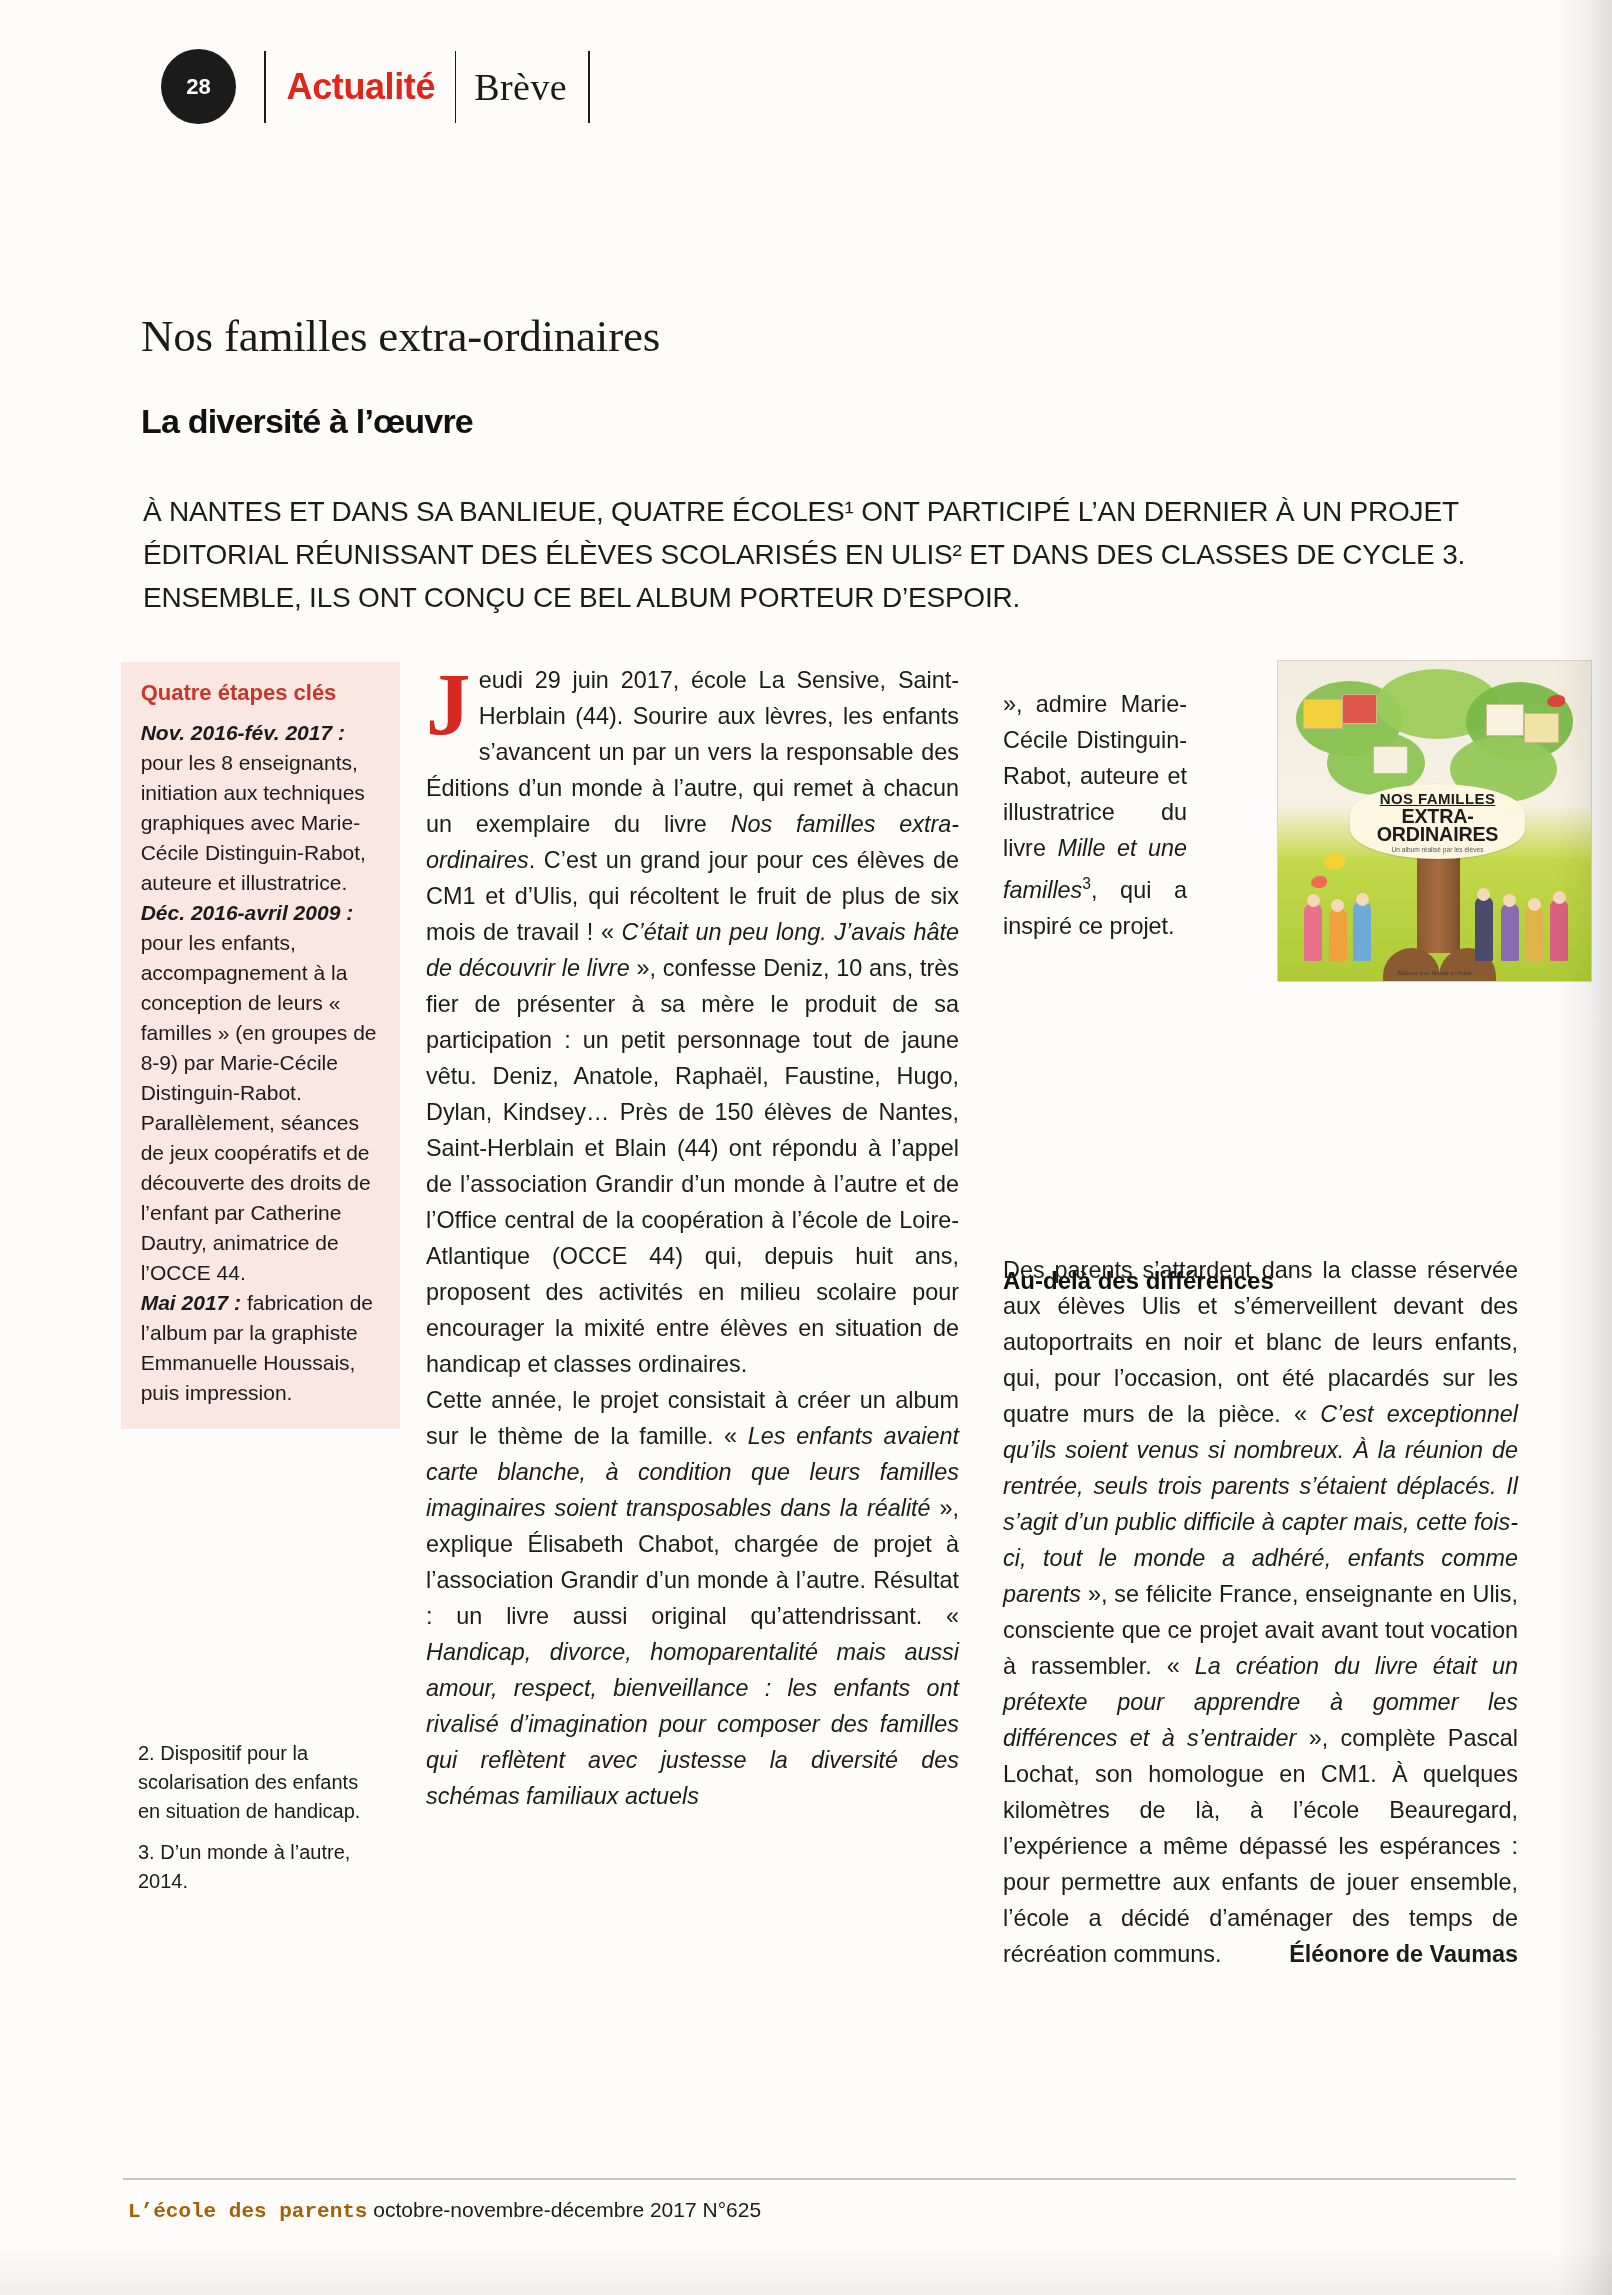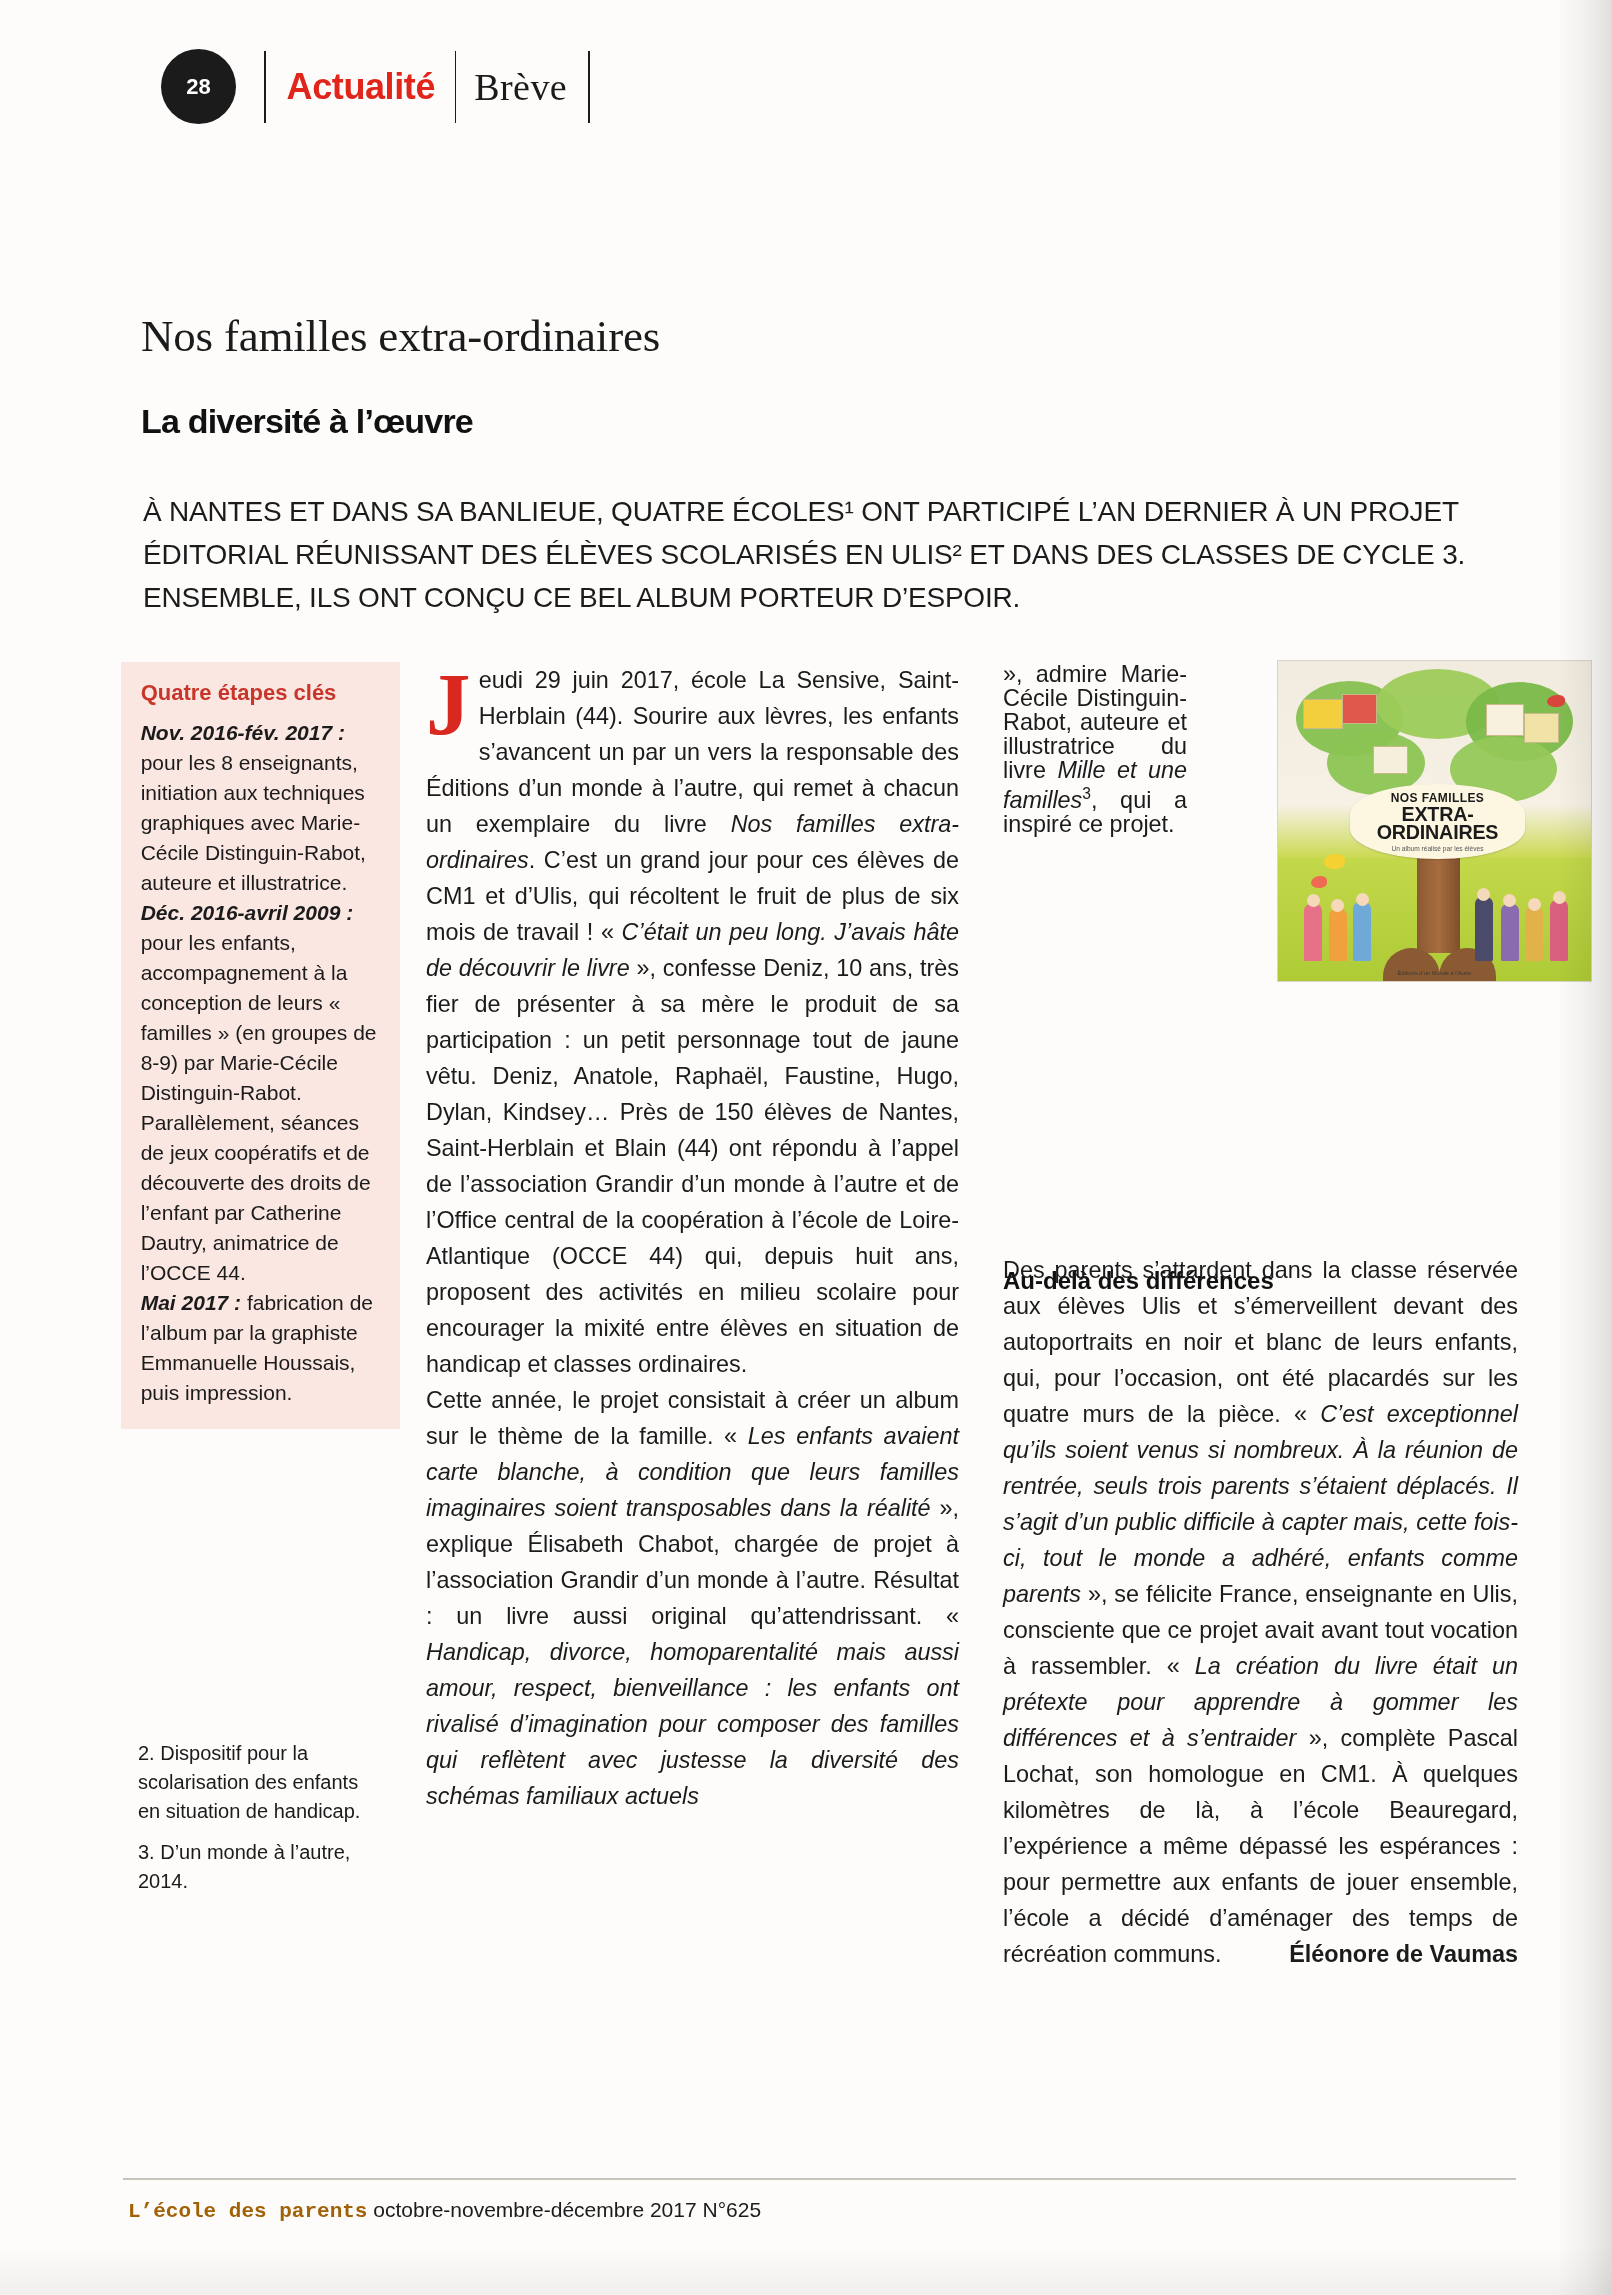--- a/index.html
+++ b/index.html
@@ -181,25 +181,25 @@
     font-size: 89px;
     line-height: 69px;
     color: #d8281f;
     padding: 4.9px 8.2px 0 0;
     margin-top: 3.3px;
   }
   i, em { font-style: italic; }
   .col-right-top {
     position: absolute;
     left: 1003px;
-    top: 662px;
+    top: 686px;
     width: 184px;
     font-family: "Liberation Sans", sans-serif;
     font-size: 23.4px;
-    line-height: 24px;
+    line-height: 36px;
     color: #1b1b1b;
     text-align: justify;
   }
   .col-right-top sup { font-size: 15.6px; vertical-align: super; }
   .subhead {
     position: absolute;
     left: 1003px;
     top: 1247px;
     width: 515px;
     font-family: "Liberation Sans", sans-serif;
@@ -275,24 +275,25 @@
     border-radius: 50%/40%;
     box-shadow: 0 0.8px 1.6px rgba(0,0,0,0.18);
     display: flex;
     flex-direction: column;
     align-items: center;
     justify-content: center;
     text-align: center;
   }
   .cover .label .l1 {
     font-family: "Liberation Sans", sans-serif;
-    font-size: 12px;
+    font-size: 15px;
     font-weight: 700;
     color: #1b1b1b;
     letter-spacing: 0.4px;
+    text-decoration: underline;
   }
   .cover .label .l2 {
     font-family: "Liberation Sans", sans-serif;
     font-size: 19.7px;
     font-weight: 700;
     color: #1b1b1b;
     line-height: 18px;
     letter-spacing: -0.2px;
   }
   .cover .label .l3 {

